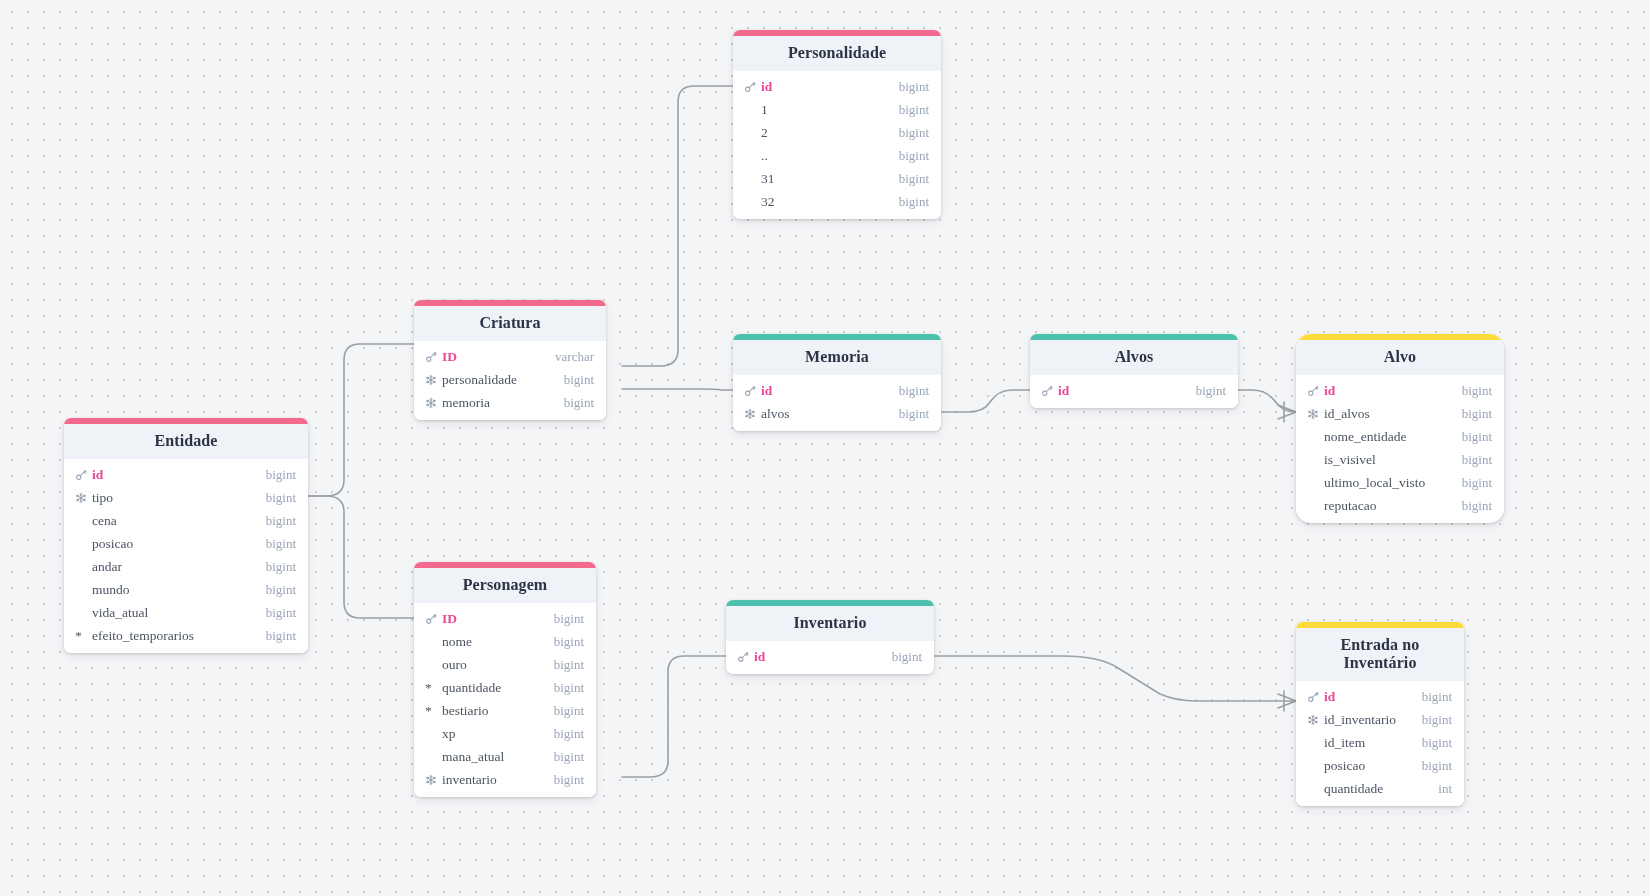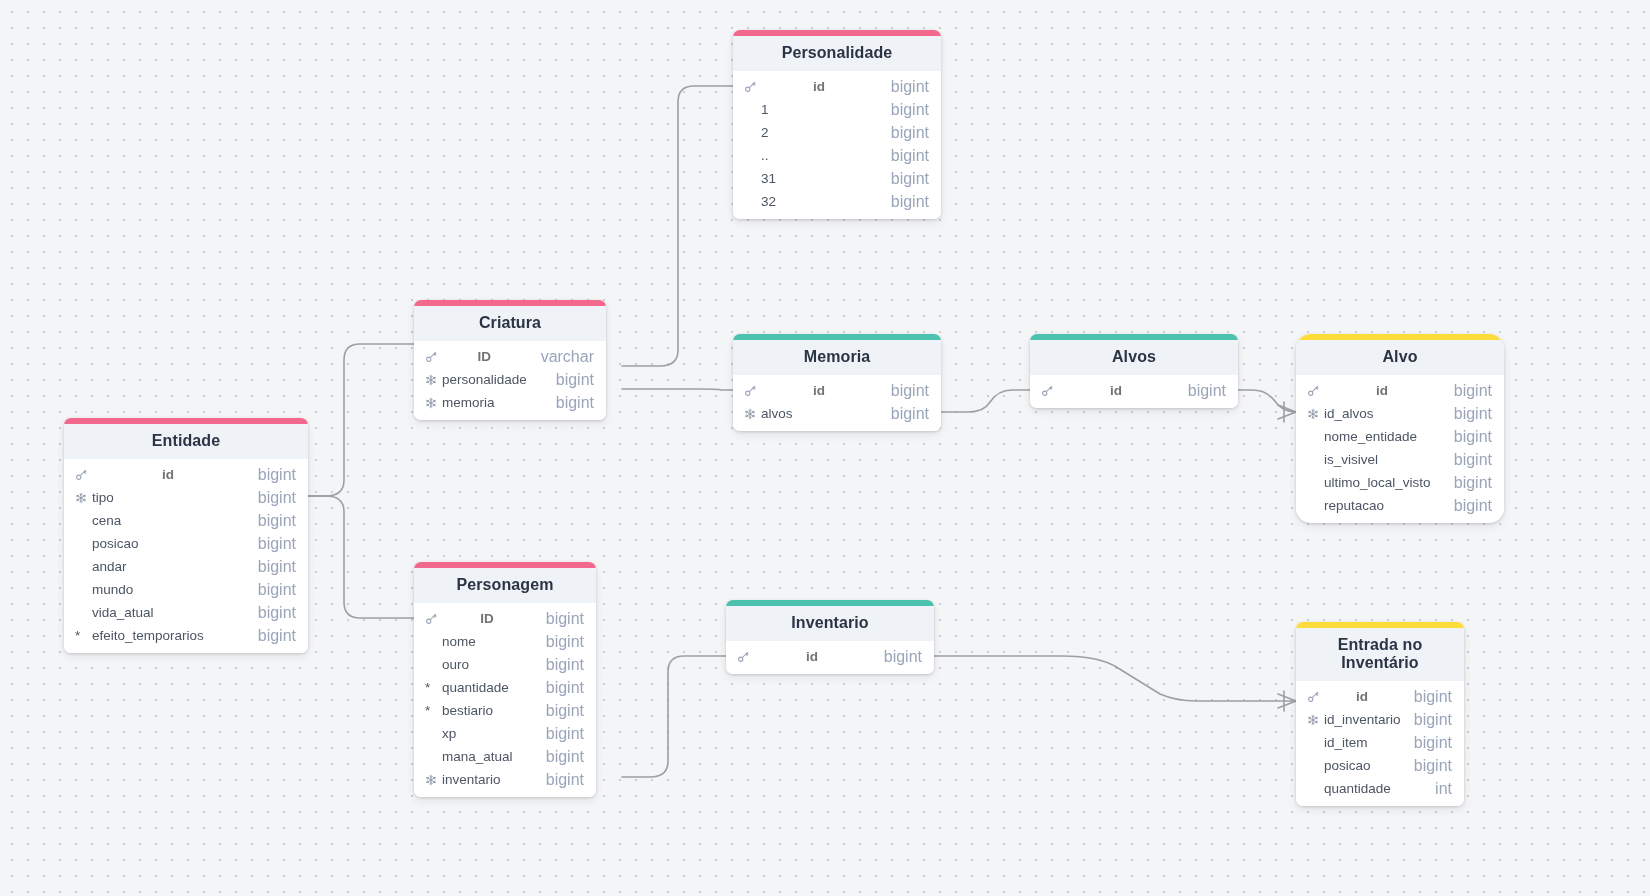--- a/index.html
+++ b/index.html
@@ -10,20 +10,21 @@
     font-family: "Liberation Sans", sans-serif;
   }
   #canvas {
     position: relative;
     width: 1650px;
     height: 896px;
     background-color: #f4f5f7;
     background-image: radial-gradient(circle, #c9cdd4 1px, transparent 1px);
     background-size: 16px 16px;
     background-position: 4px 4px;
+    font-family: Liberation Serif, serif;
   }
   #edges {
     position: absolute;
     top: 0; left: 0;
     width: 1650px; height: 896px;
     pointer-events: none;
   }
   .table-node {
     position: absolute;
     background: #ffffff;
@@ -68,27 +69,26 @@
     line-height: 1;
   }
   .glyph svg { display: block; }
   .col-name {
     flex: 1 1 auto;
     white-space: nowrap;
     overflow: hidden;
   }
   .col-name.pk {
     font-weight: bold;
-    color: #737373;
-    text-align: center;
+    color: #ec4899;
   }
   .col-type {
     flex: 0 0 auto;
     color: #9aa5b9;
-    font-size: 16px;
+    font-size: 13px;
     padding-left: 14px;
   }
   .ast {
     color: #4b5563;
     font-size: 13.5px;
     padding-right: 2px;
   }
 </style>
 </head>
 <body>

